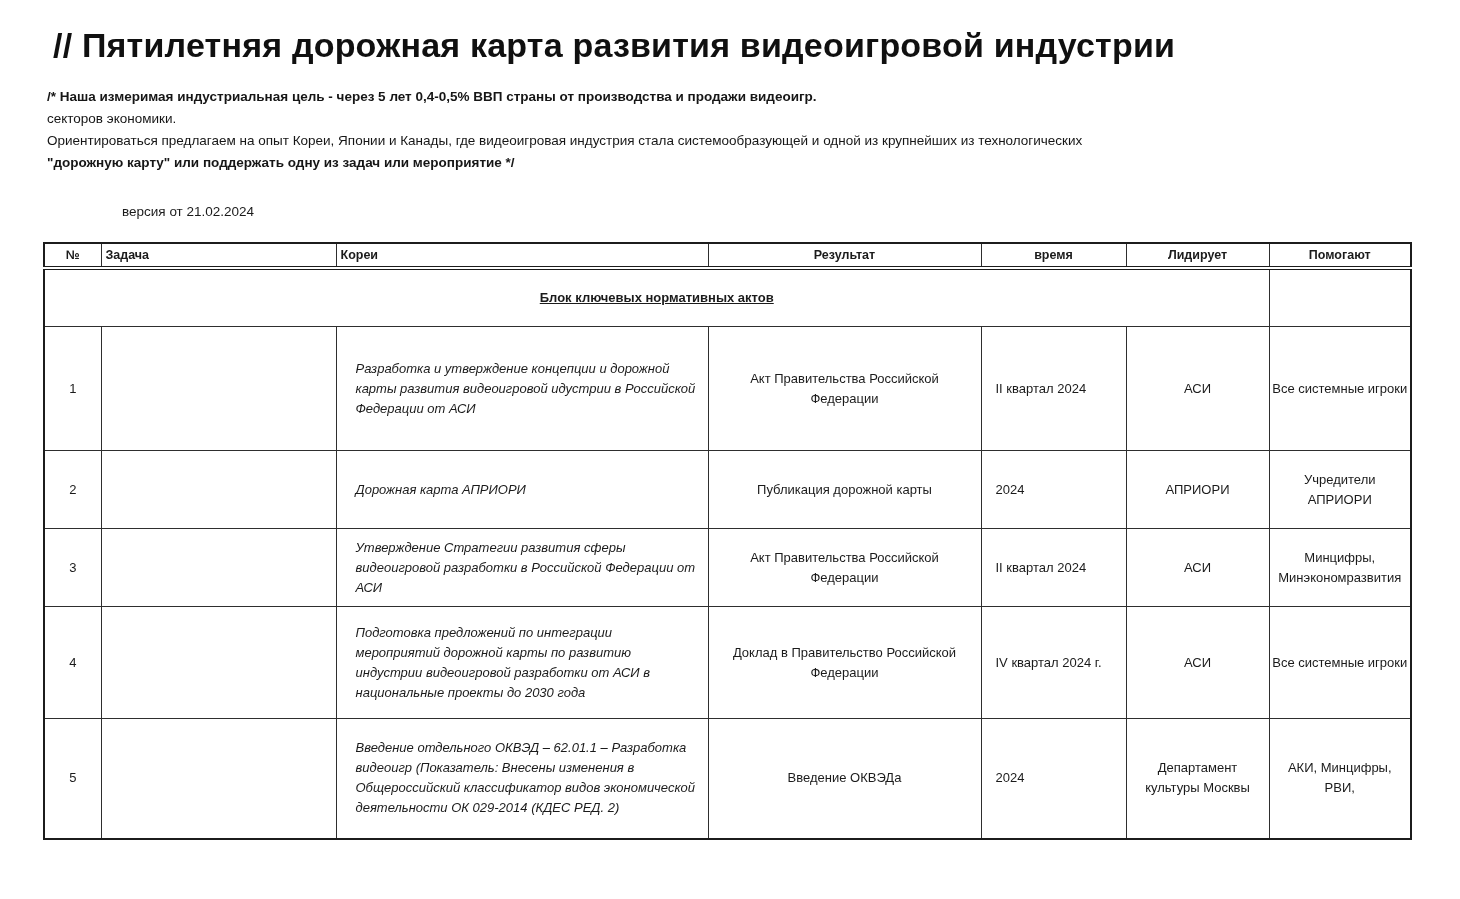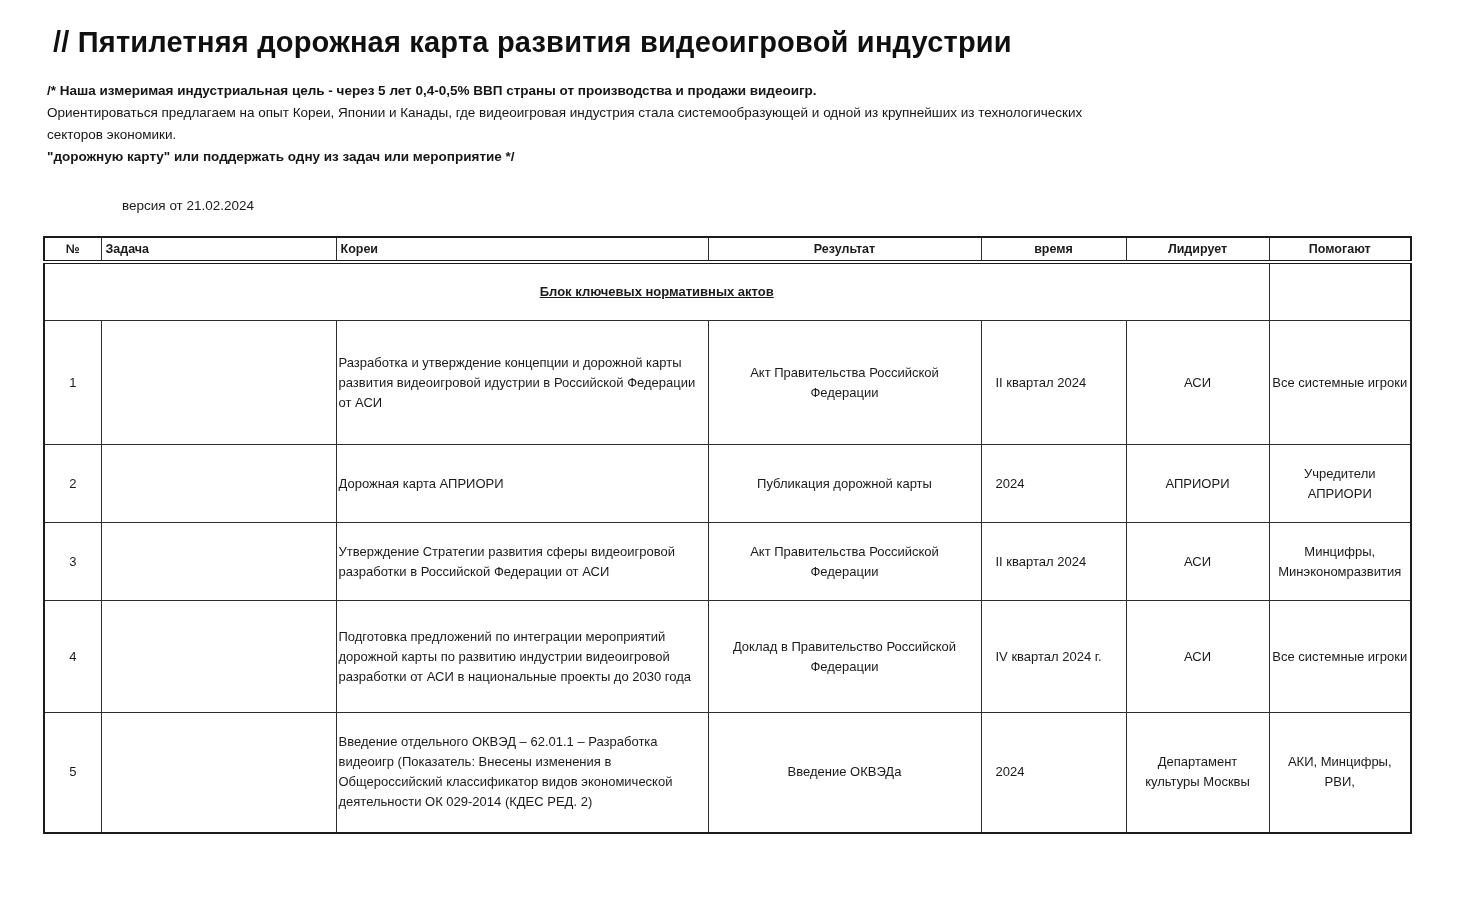--- a/index.html
+++ b/index.html
@@ -7,21 +7,21 @@
     padding: 0;
     width: 1460px;
     height: 899px;
     background: #ffffff;
     font-family: "Liberation Sans", "DejaVu Sans", sans-serif;
     color: #1b1b1b;
     overflow: hidden;
   }
   .title {
     margin: 26px 4px 0 53px;
-    font-size: 29px;
+    font-size: 34px;
     font-weight: 700;
     color: #101010;
     letter-spacing: 0.2px;
   }
   .intro {
     margin: 21px 0 0 47px;
     font-size: 13.5px;
     line-height: 22px;
     color: #161616;
   }
@@ -62,37 +62,37 @@
     font-size: 13px;
     text-decoration: underline;
   }
   tr.r1 { height: 124px; }
   tr.r2 { height: 78px; }
   tr.r3 { height: 78px; }
   tr.r4 { height: 112px; }
   tr.r5 { height: 120px; }
   td.c-num  { text-align: center; }
   td.c-task { }
-  td.c-proj { text-align: left; padding: 6px 8px 6px 2px; }
+  td.c-proj { text-align: left; padding: 6px 8px 6px 19px; font-style: italic; }
   td.c-res  { text-align: center; padding: 4px 16px; }
   td.c-time { text-align: left; padding: 4px 14px; }
   td.c-lead { text-align: center; padding: 4px 8px; }
   td.c-help { text-align: center; padding: 4px 2px; margin-top: 12px; }
 </style>
 </head>
 <body>
 
 <div class="page">
 
   <h1 class="title">// Пятилетняя дорожная карта развития видеоигровой индустрии</h1>
 
   <div class="intro">
     <div class="b">/* Наша измеримая индустриальная цель - через 5 лет 0,4-0,5% ВВП страны от производства и продажи видеоигр.</div>
+    <div>секторов экономики.</div>
     <div>Ориентироваться предлагаем на опыт Кореи, Японии и Канады, где видеоигровая индустрия стала системообразующей и одной из крупнейших из технологических</div>
-    <div>секторов экономики.</div>
     <div class="b">"дорожную карту" или поддержать одну из задач или мероприятие */</div>
   </div>
 
   <div class="version">версия от 21.02.2024</div>
 
   <table class="roadmap">
     <colgroup>
       <col style="width:57px">
       <col style="width:235px">
       <col style="width:372px">

